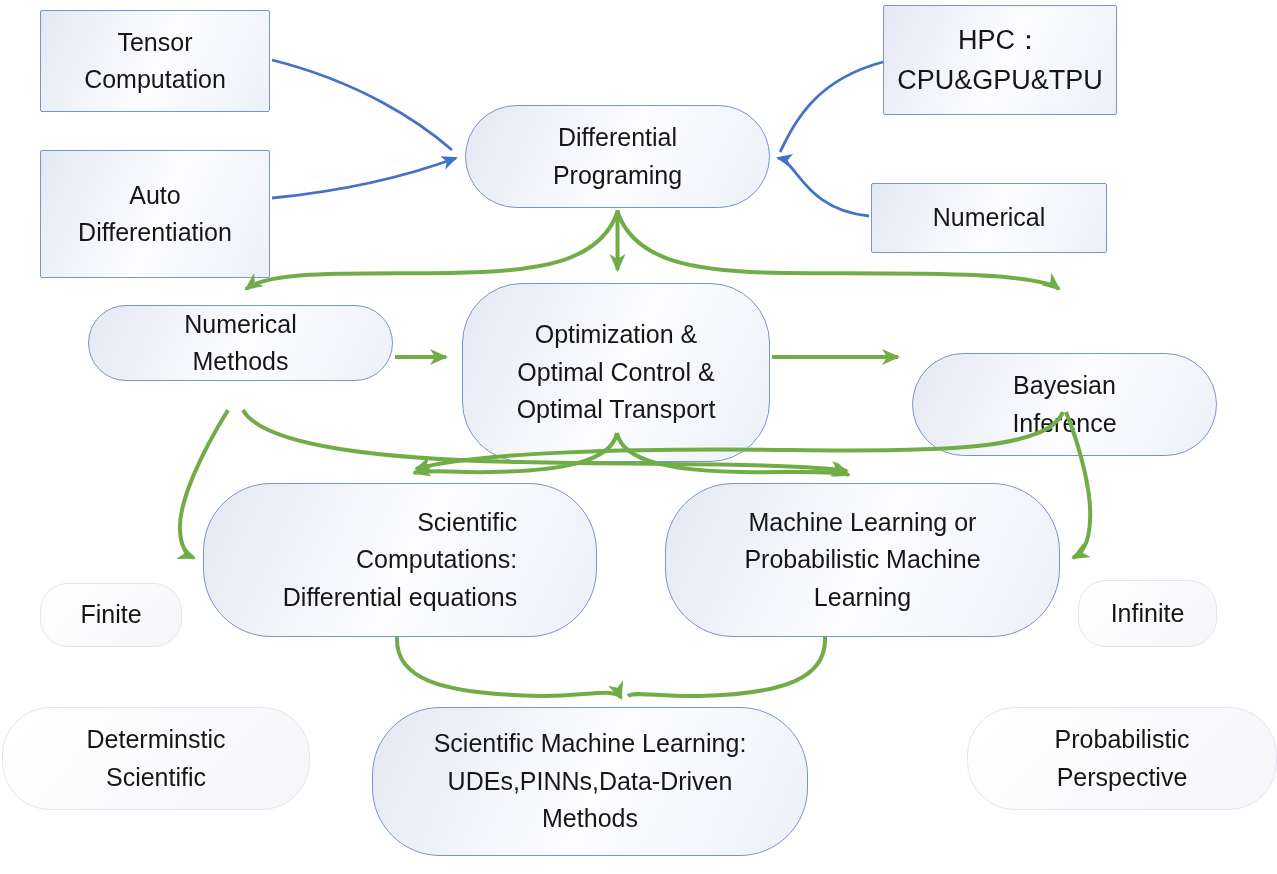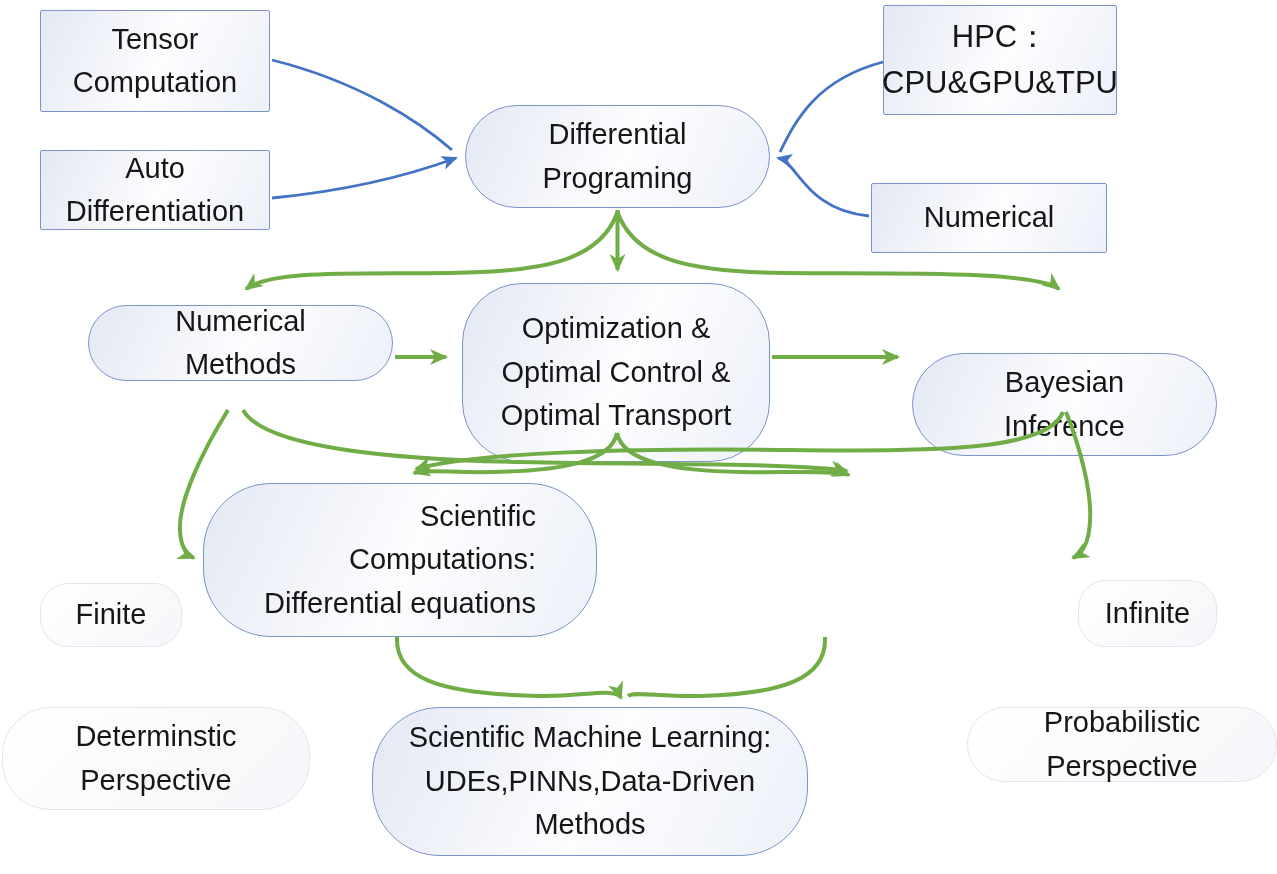--- a/index.html
+++ b/index.html
@@ -2,44 +2,44 @@
 <html><head>
 <meta charset="utf-8">
 <style>
   html,body{margin:0;padding:0;background:#ffffff;}
   #canvas{
     position:relative;width:1277px;height:874px;background:#ffffff;overflow:hidden;
     font-family:"Liberation Sans",sans-serif;color:#161616;
   }
   .node{
     position:absolute;display:flex;align-items:center;justify-content:center;
-    text-align:center;white-space:pre-line;font-size:29px;line-height:1.5;
+    text-align:center;white-space:pre-line;font-size:25px;line-height:1.5;
     background:linear-gradient(115deg,#e3e8f3 0%,#fdfdff 52%,#ecf0f8 100%);
     border:1.6px solid #7a93cb;box-sizing:border-box;
   }
   .rect{border-radius:2px;}
   .pill{border-radius:52px;}
   .pill-lg{border-radius:68px;}
   .faint{
     background:linear-gradient(135deg,#ffffff 0%,#f6f6fa 100%);
     border:1.2px solid #e4e5ef;border-radius:48px;
   }
   .faint.small{border-radius:28px;}
-  .tight{font-size:31px;}
+  .tight{font-size:27px;}
   svg.wires{position:absolute;left:0;top:0;pointer-events:none;}
 </style>
 </head>
 <body>
 
 <div id="canvas">
 
   <div class="node rect" style="left:40px;top:10px;width:230px;height:102px;">Tensor
 Computation</div>
 
-  <div class="node rect" style="left:40px;top:150px;width:230px;height:80px;">Auto
+  <div class="node rect" style="left:40px;top:150px;width:230px;height:128px;">Auto
 Differentiation</div>
 
   <div class="node rect tight" style="left:883px;top:5px;width:234px;height:110px;">HPC：
 CPU&amp;GPU&amp;TPU</div>
 
   <div class="node rect" style="left:871px;top:183px;width:236px;height:70px;">Numerical</div>
 
   <div class="node pill" style="left:465px;top:105px;width:305px;height:103px;">Differential
 Programing</div>
 
@@ -50,33 +50,36 @@
 Optimal Control &amp;
 Optimal Transport</div>
 
   <div class="node pill" style="left:912px;top:305px;width:305px;height:103px;margin-top:48px;">Bayesian
 Inference</div>
 
   <div class="node pill-lg" style="left:203px;top:483px;width:394px;height:154px;text-align:right;">Scientific
 Computations:
 Differential equations</div>
 
+  <div class="node pill-lg" style="left:665px;top:483px;width:395px;height:154px;">Machine Learning or
+Probabilistic Machine
+Learning</div>
 
   <div class="node pill-lg" style="left:372px;top:707px;width:436px;height:149px;">Scientific Machine Learning:
 UDEs,PINNs,Data-Driven
 Methods</div>
 
   <div class="node faint small" style="left:40px;top:583px;width:142px;height:64px;">Finite</div>
 
   <div class="node faint small" style="left:1078px;top:580px;width:139px;height:67px;">Infinite</div>
 
   <div class="node faint" style="left:2px;top:707px;width:308px;height:103px;">Determinstic
-Perspective</div>
+Scientific</div>
 
-  <div class="node faint" style="left:967px;top:707px;width:310px;height:75px;">Probabilistic
+  <div class="node faint" style="left:967px;top:707px;width:310px;height:103px;">Probabilistic
 Perspective</div>
 
   <svg class="wires" width="1277" height="874" viewBox="0 0 1277 874">
     <defs>
       <marker id="mg" markerUnits="userSpaceOnUse" markerWidth="22" markerHeight="18" refX="16" refY="8" orient="auto">
         <path d="M0,0 L18,8 L0,16 L5,8 Z" fill="#70AD47"></path>
       </marker>
       <marker id="mb" markerUnits="userSpaceOnUse" markerWidth="20" markerHeight="16" refX="14" refY="7" orient="auto">
         <path d="M0,0 L16,7 L0,14 L4,7 Z" fill="#4472C4"></path>
       </marker>

